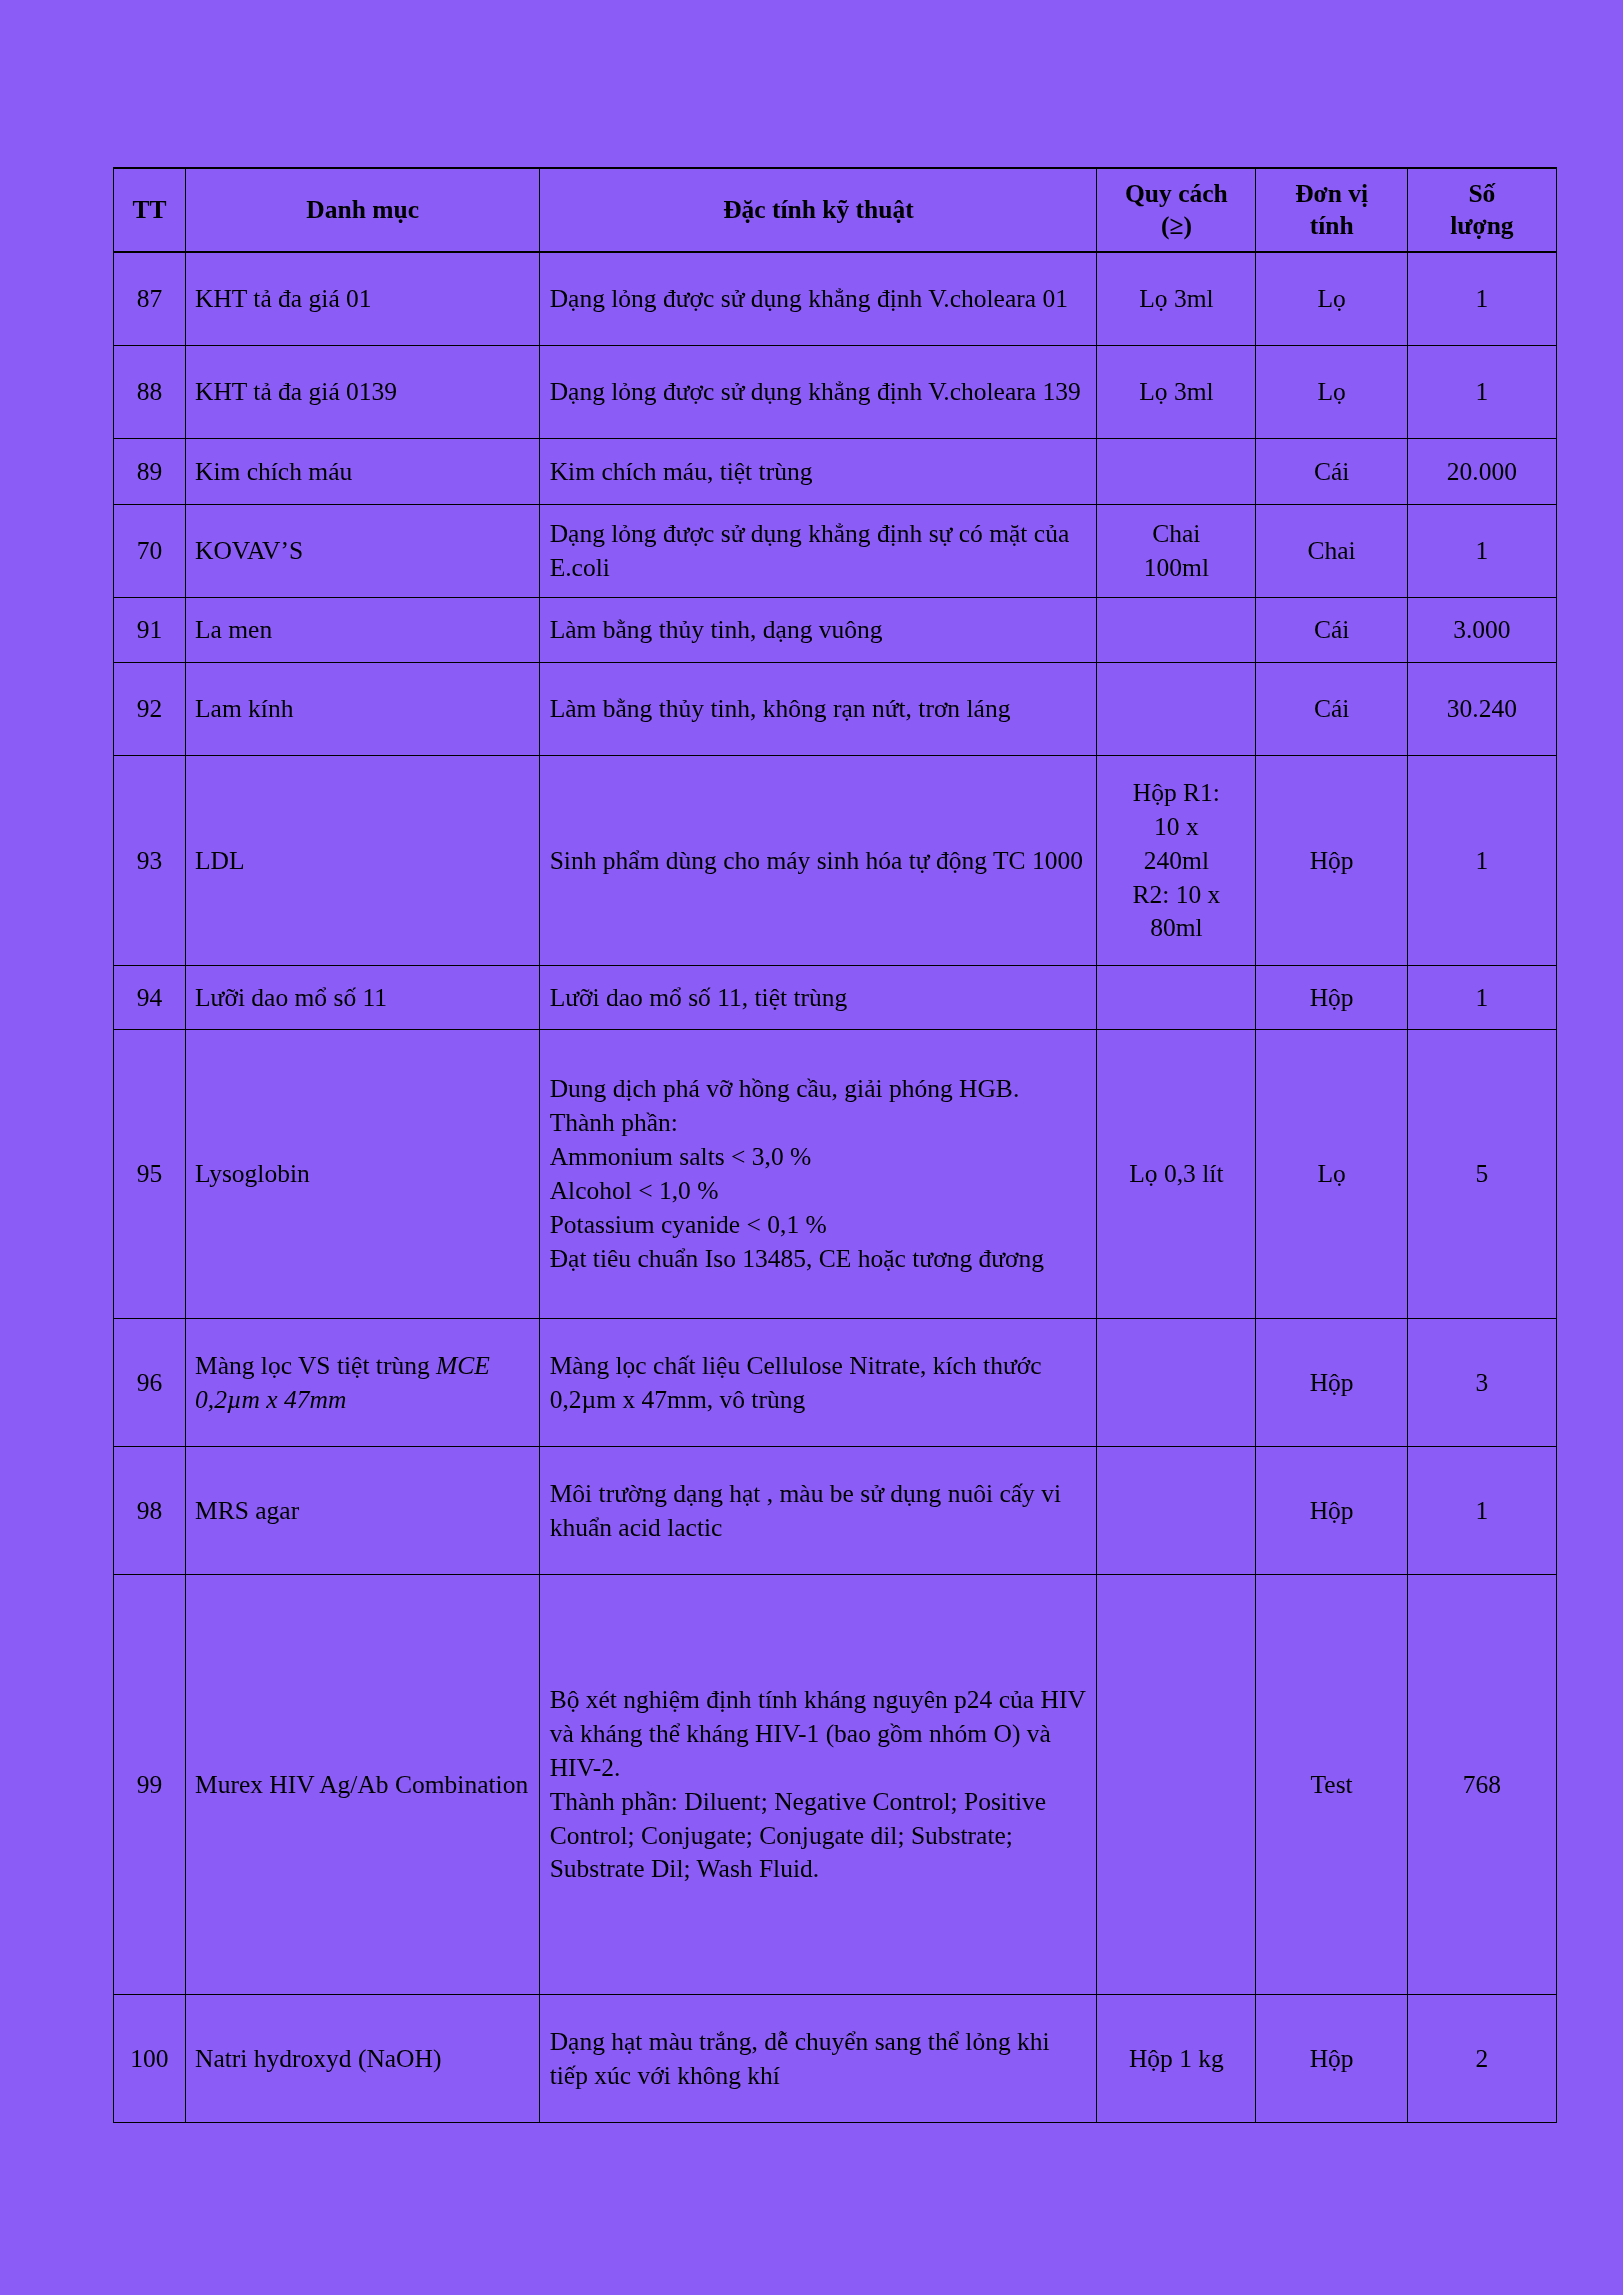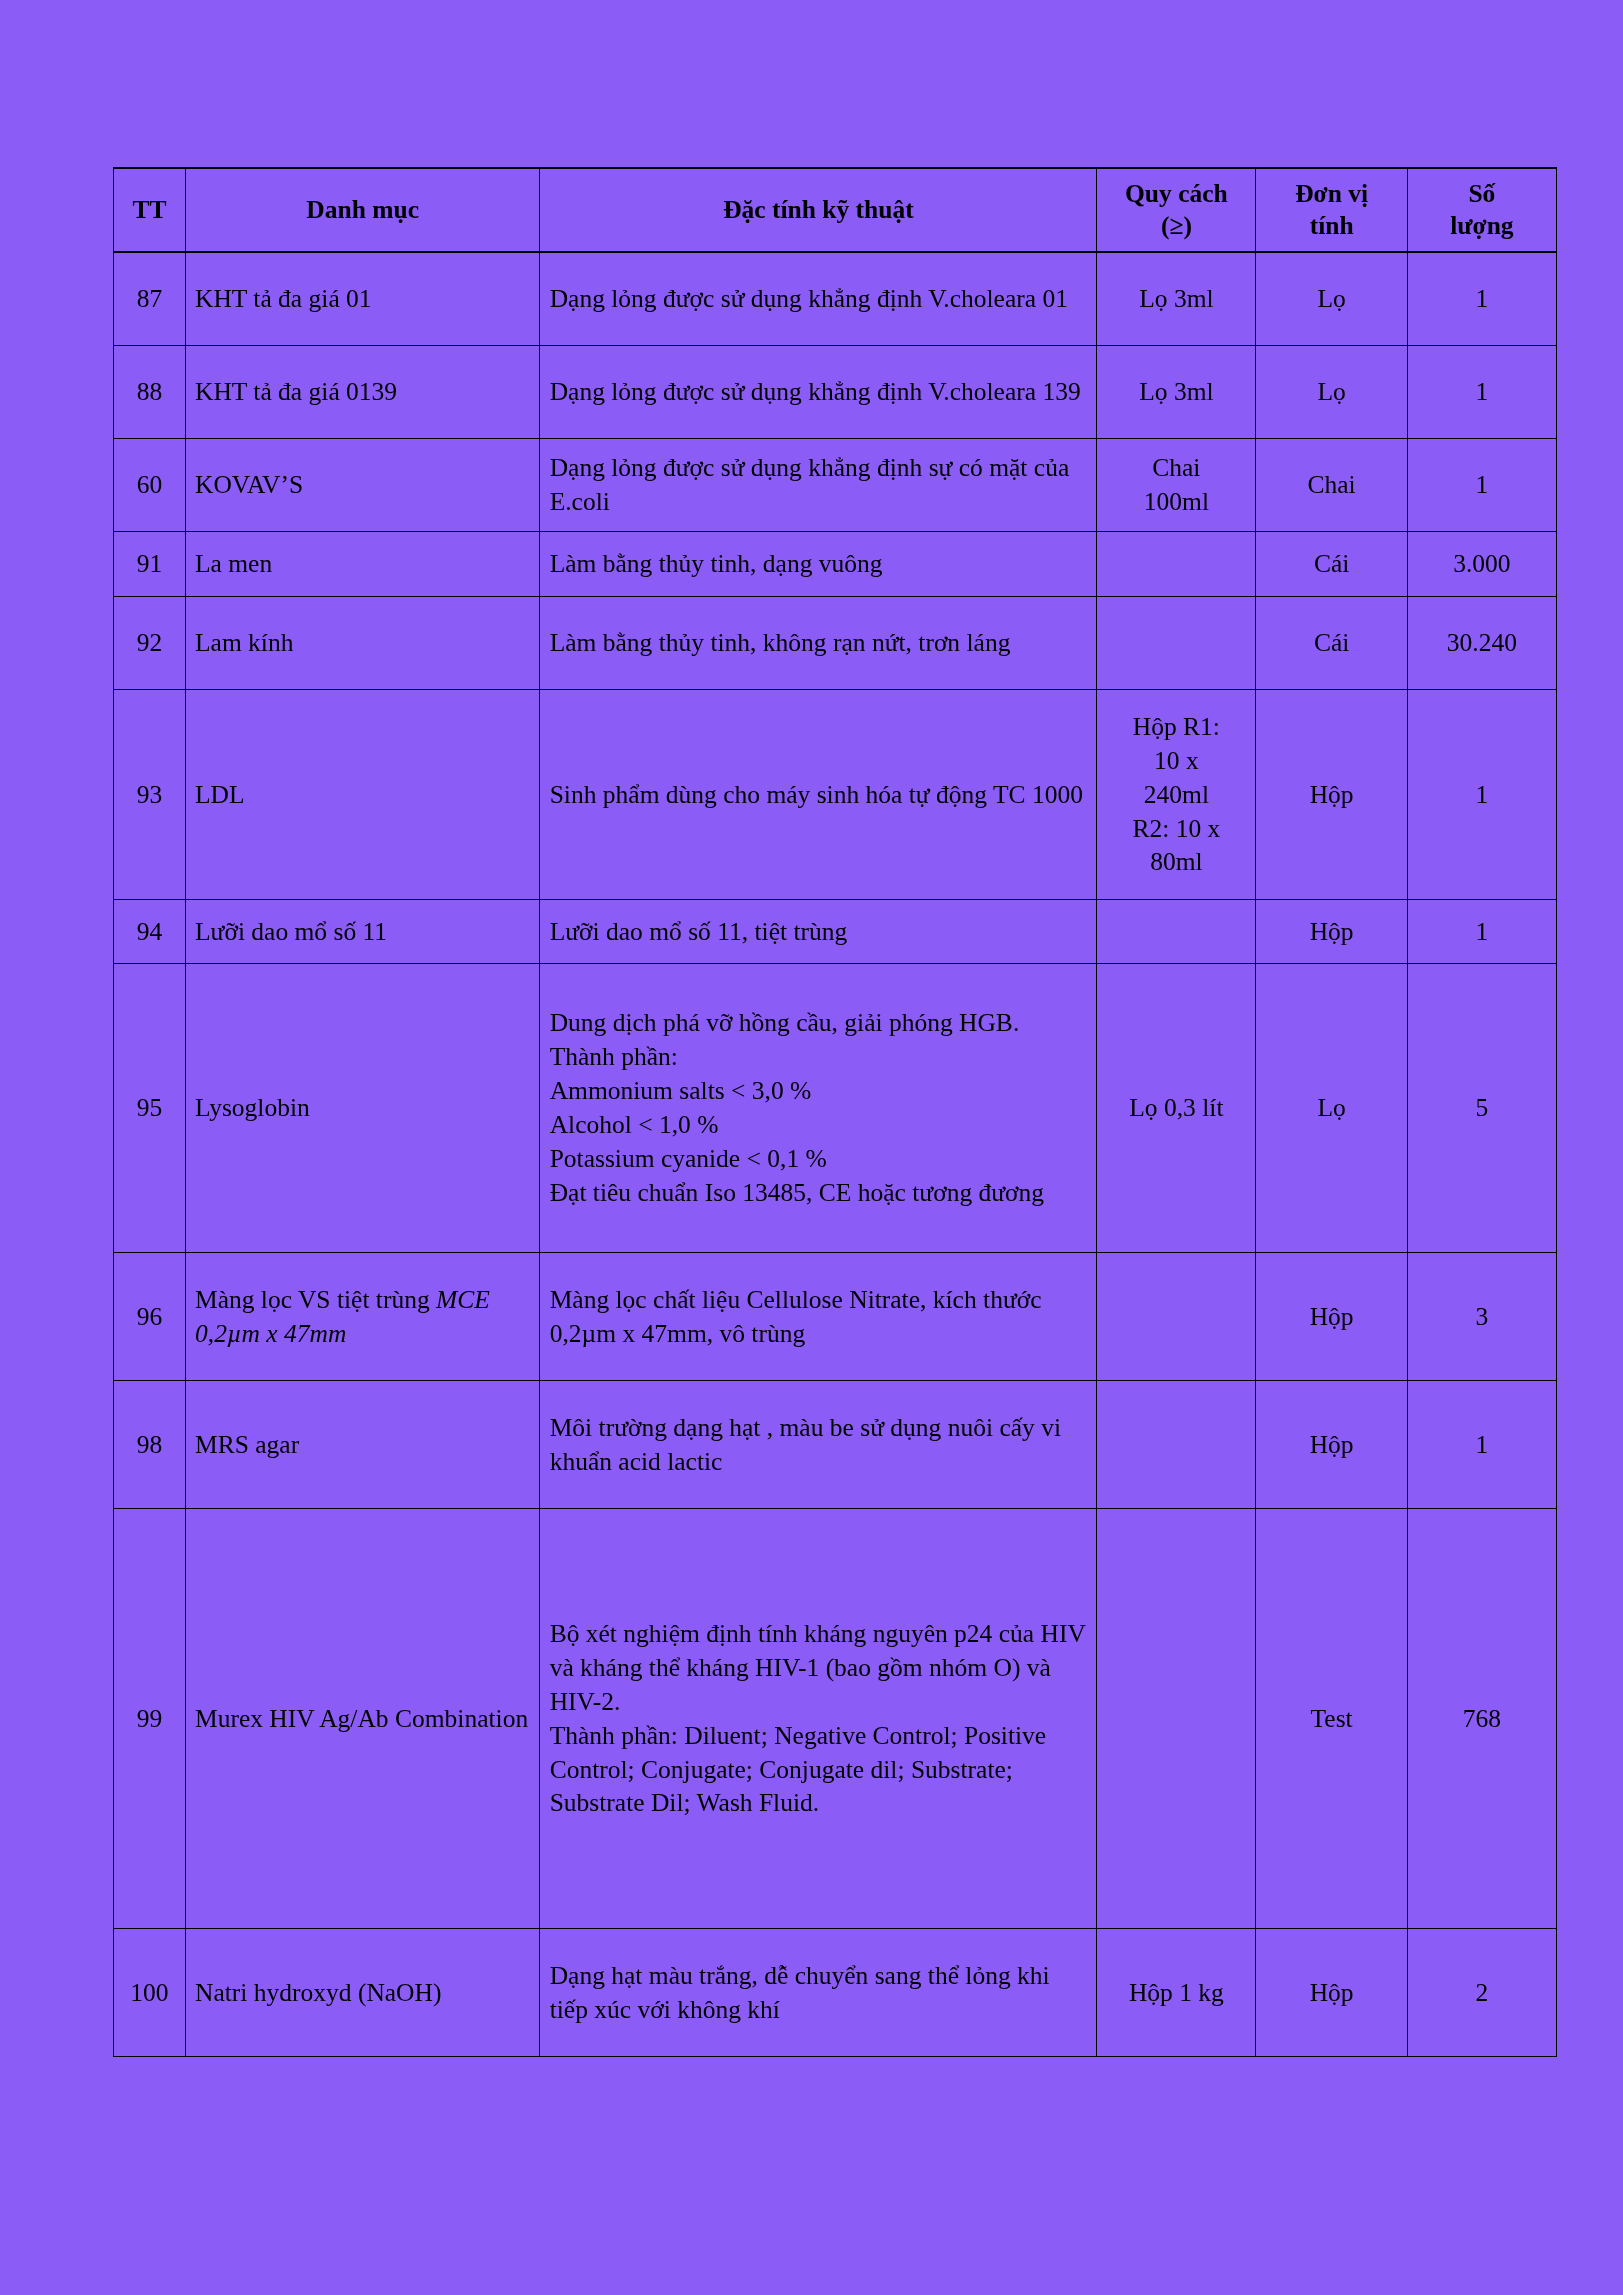--- a/index.html
+++ b/index.html
@@ -127,23 +127,31 @@
 
         <tr class="r-88">
           <td class="tt">88</td>
           <td class="name">KHT tả đa giá 0139</td>
           <td class="spec">Dạng lỏng được sử dụng khẳng định V.choleara 139</td>
           <td class="pack ml">Lọ 3ml</td>
           <td class="unit">Lọ</td>
           <td class="qty">1</td>
         </tr>
 
+        <tr class="r-89">
+          <td class="tt">89</td>
+          <td class="name">Kim chích máu</td>
+          <td class="spec">Kim chích máu, tiệt trùng</td>
+          <td class="pack ml"></td>
+          <td class="unit">Cái</td>
+          <td class="qty">20.000</td>
+        </tr>
 
         <tr class="r-90">
-          <td class="tt">60</td>
+          <td class="tt">70</td>
           <td class="name">KOVAV’S</td>
           <td class="spec">Dạng lỏng được sử dụng khẳng định sự có mặt của E.coli</td>
           <td class="pack ml">Chai
 100ml</td>
           <td class="unit">Chai</td>
           <td class="qty">1</td>
         </tr>
 
         <tr class="r-91">
           <td class="tt">91</td>

